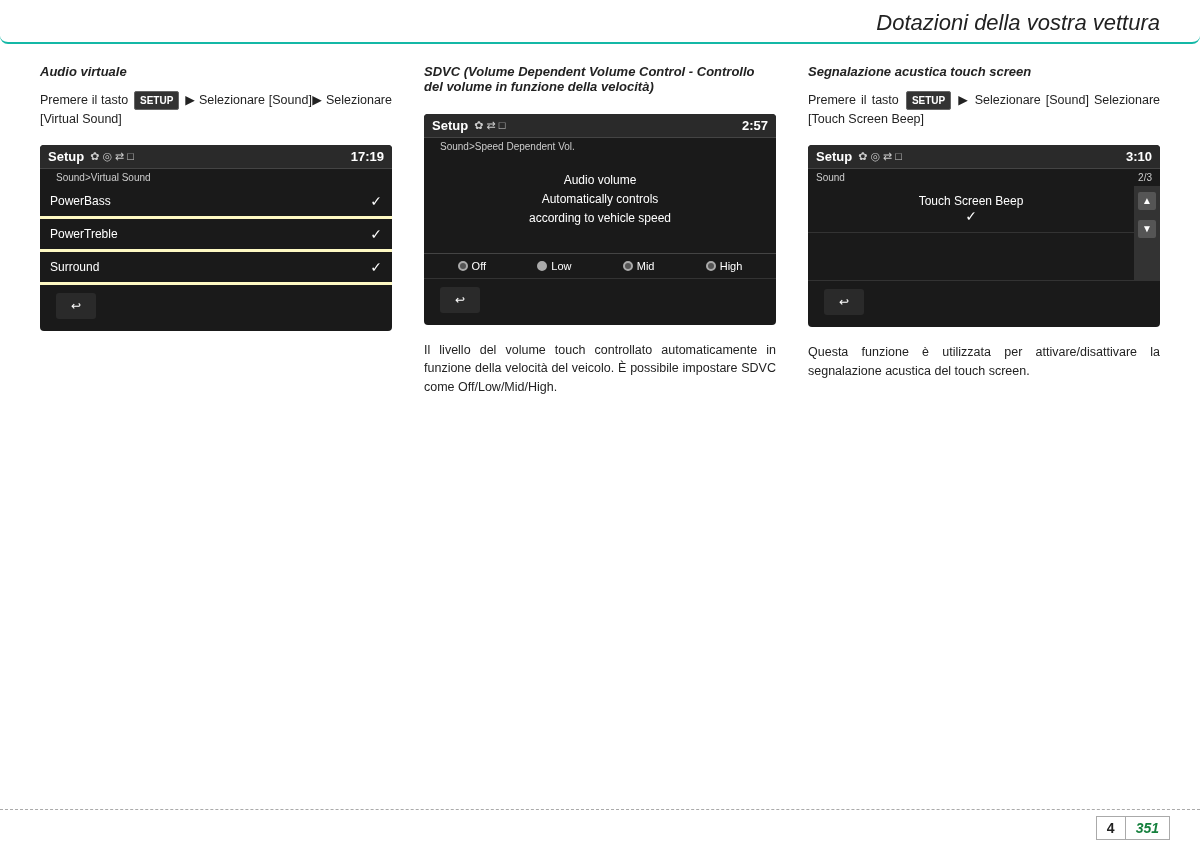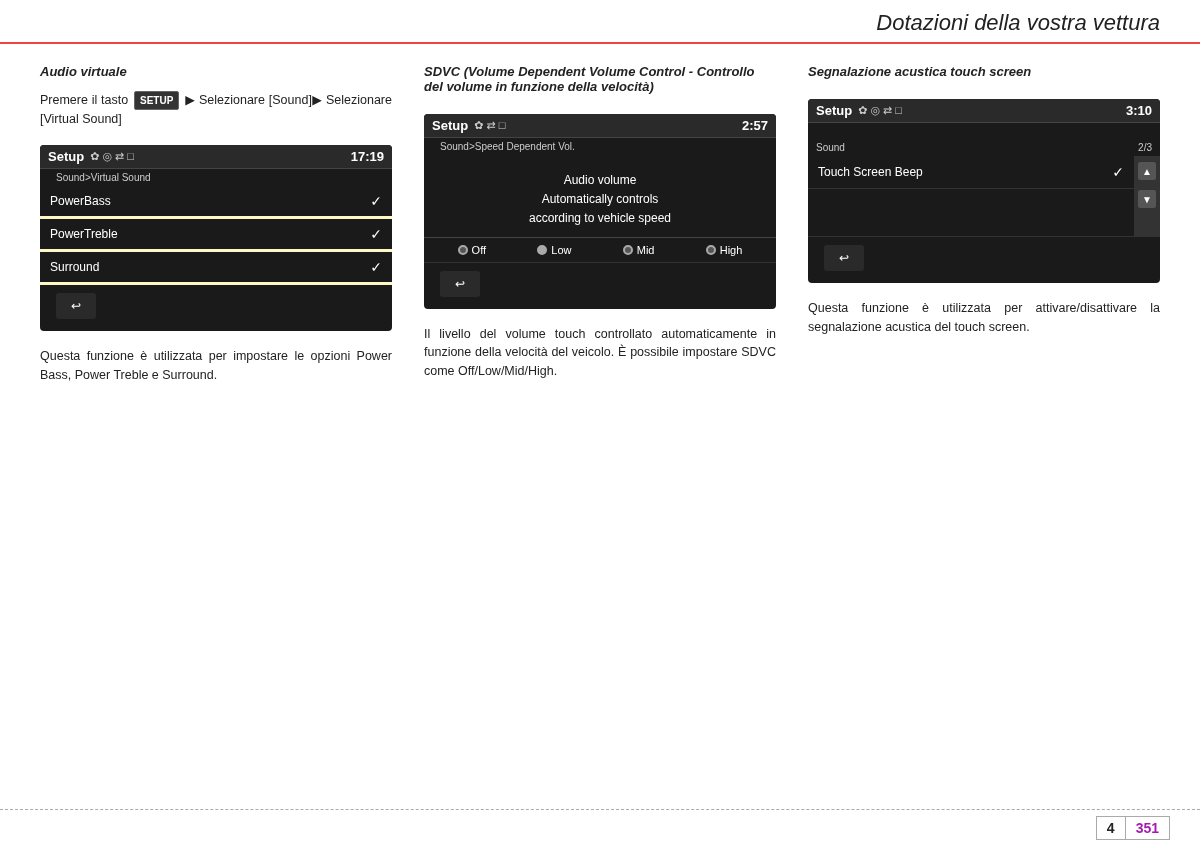--- a/index.html
+++ b/index.html
@@ -13,21 +13,22 @@
       overflow: hidden;
       position: relative;
     }
 
     
     .header {
       display: flex;
       justify-content: flex-end;
       align-items: center;
       padding: 10px 40px 6px 40px;
-      border-bottom: 2px solid #ef4444;
+      border-bottom: 2px solid #14b8a6;
+      border-radius: 8px;
     }
     .header-title {
       font-size: 22px;
       font-style: italic;
       color: #222;
     }
 
     
     .main-content {
       display: flex;
@@ -147,20 +148,21 @@
       font-size: 12px;
       line-height: 1.6;
     }
 
     .setup-options-row {
       display: flex;
       justify-content: space-around;
       align-items: center;
       padding: 6px 8px;
       border-top: 1px solid #444;
+      margin-top: 16px;
     }
 
     .setup-option {
       display: flex;
       align-items: center;
       gap: 4px;
       color: #fff;
       font-size: 11px;
     }
 
@@ -184,20 +186,21 @@
     }
 
     .setup-screen3-item {
       display: flex;
       justify-content: space-between;
       align-items: center;
       padding: 8px 10px;
       color: #fff;
       font-size: 12px;
       border-bottom: 1px solid #333;
+      flex-direction: column;
     }
 
     .scroll-controls {
       display: flex;
       flex-direction: column;
       justify-content: center;
       align-items: center;
       gap: 2px;
     }
 
@@ -259,24 +262,25 @@
       background: #fff;
       color: #222;
       padding: 3px 10px;
       font-size: 14px;
       font-weight: bold;
       border-right: 1px solid #aaa;
     }
 
     .footer-page-num {
       background: #fff;
-      color: #a21caf;
+      color: #15803d;
       padding: 3px 10px;
       font-size: 14px;
       font-weight: bold;
+      font-style: italic;
     }
   </style>
 </head>
 <body>
 
 <div class="header">
   <span class="header-title">Dotazioni della vostra vettura</span>
 </div>
 
 <div class="main-content">
@@ -311,21 +315,20 @@
         <span>Surround</span>
         <span class="checkmark">✓</span>
       </div>
       <div style="padding: 4px 8px 6px 8px;">
         <div class="setup-back-btn">
           <span>↩</span>
         </div>
       </div>
     </div>
 
-    <div class="body-text">Questa  funzione  è  utilizzata  per impostare le opzioni Power Bass, Power Treble e Surround.</div>
   </div>
 
   <div class="col">
     <div class="section-title">SDVC (Volume Dependent Volume Control - Controllo del volume in funzione della velocità)</div>
 
     <div class="setup-screen">
       <div class="setup-header">
         <div class="setup-header-left">
           <span class="setup-title-text">Setup</span>
           <span class="setup-icons">✿ ⇄ □</span>
@@ -361,30 +364,36 @@
           <span>↩</span>
         </div>
       </div>
     </div>
 
     <div class="body-text">Il  livello  del  volume  touch  controllato automaticamente  in  funzione  della velocità del veicolo. È possibile impostare SDVC come Off/Low/Mid/High.</div>
   </div>
 
   <div class="col">
     <div class="section-title">Segnalazione acustica touch screen</div>
+    <div class="body-text">
+      <span>Premere  il  tasto</span>
+      <span class="setup-badge">SETUP</span>
+      <span>▶</span>
+      <span>Selezionare [Sound]   Selezionare [Touch  Screen Beep]</span>
+    </div>
 
     <div class="setup-screen">
       <div class="setup-header">
         <div class="setup-header-left">
           <span class="setup-title-text">Setup</span>
           <span class="setup-icons">✿ ◎ ⇄ □</span>
         </div>
         <span class="setup-time">3:10</span>
       </div>
-      <div style="display:flex; justify-content:space-between; align-items:center; padding: 3px 8px; background:#1a1a1a;margin-top:16px;">
+      <div style="display:flex; justify-content:space-between; align-items:center; padding: 3px 8px; background:#1a1a1a;">
         <span class="setup-breadcrumb" style="padding:0;">Sound</span>
         <span class="setup-page-indicator">2/3</span>
       </div>
       <div class="setup-screen3-content">
         <div class="setup-screen3-main">
           <div class="setup-screen3-item">
             <span>Touch Screen Beep</span>
             <span class="checkmark">✓</span>
           </div>
           <div style="height: 48px; border-bottom: 1px solid #333;"></div>

